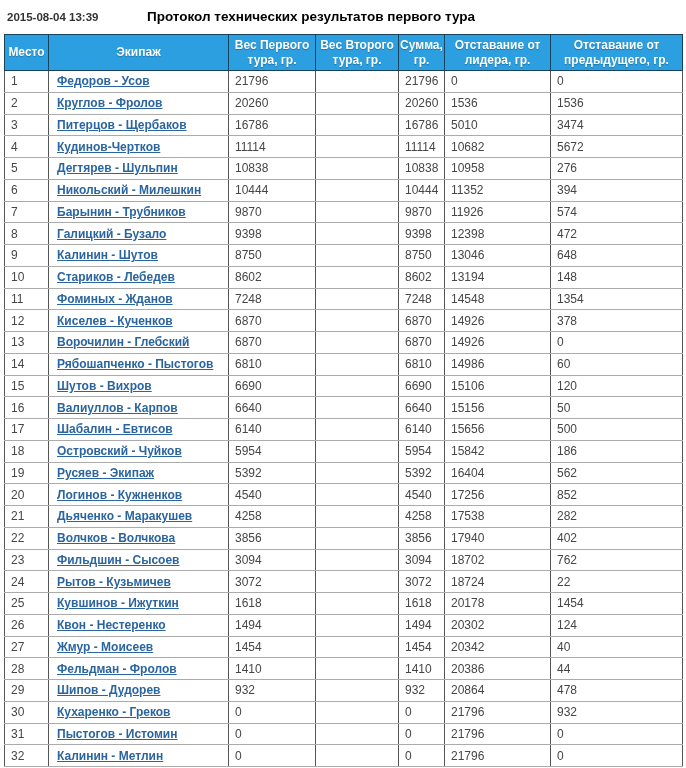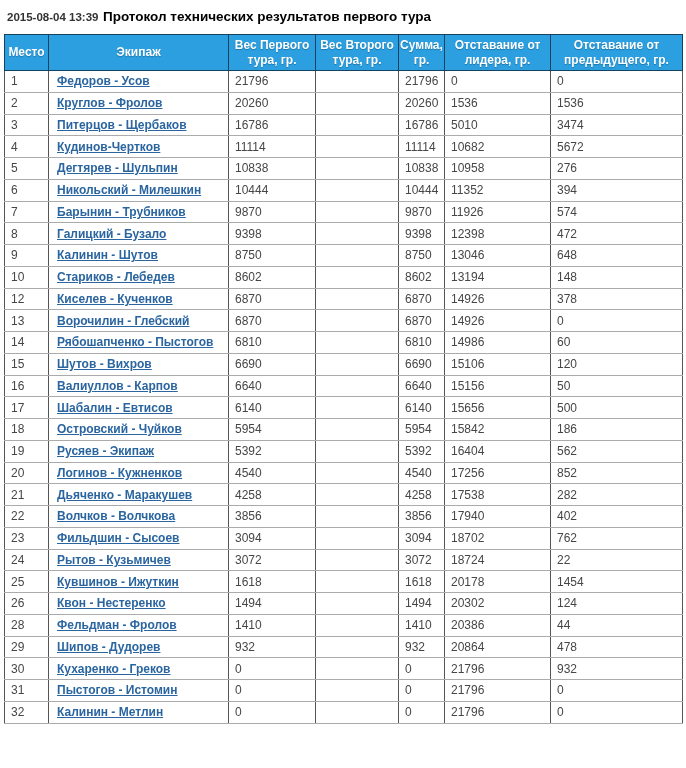--- a/index.html
+++ b/index.html
@@ -6,20 +6,21 @@
     margin: 0;
     padding: 0;
     background: #ffffff;
     width: 686px;
     font-family: "Liberation Sans", sans-serif;
   }
   .topbar {
     display: flex;
     align-items: baseline;
     padding: 9px 0 0 7px;
+    gap: 44px;
   }
   .datetime {
     font-weight: bold;
     font-size: 11.5px;
     color: #333333;
     flex: 0 0 96px;
     white-space: nowrap;
   }
   .page-title {
     font-weight: bold;
@@ -191,20 +192,29 @@
       <tr>
         <td class="col-place">10</td>
         <td class="col-crew"><a href="#" class="crew">Стариков - Лебедев</a></td>
         <td class="col-w1">8602</td>
         <td class="col-w2"></td>
         <td class="col-sum">8602</td>
         <td class="col-gap_leader">13194</td>
         <td class="col-gap_prev">148</td>
       </tr>
       <tr>
+        <td class="col-place">11</td>
+        <td class="col-crew"><a href="#" class="crew">Фоминых - Жданов</a></td>
+        <td class="col-w1">7248</td>
+        <td class="col-w2"></td>
+        <td class="col-sum">7248</td>
+        <td class="col-gap_leader">14548</td>
+        <td class="col-gap_prev">1354</td>
+      </tr>
+      <tr>
         <td class="col-place">12</td>
         <td class="col-crew"><a href="#" class="crew">Киселев - Кученков</a></td>
         <td class="col-w1">6870</td>
         <td class="col-w2"></td>
         <td class="col-sum">6870</td>
         <td class="col-gap_leader">14926</td>
         <td class="col-gap_prev">378</td>
       </tr>
       <tr>
         <td class="col-place">13</td>
@@ -324,20 +334,29 @@
         <td class="col-gap_prev">1454</td>
       </tr>
       <tr>
         <td class="col-place">26</td>
         <td class="col-crew"><a href="#" class="crew">Квон - Нестеренко</a></td>
         <td class="col-w1">1494</td>
         <td class="col-w2"></td>
         <td class="col-sum">1494</td>
         <td class="col-gap_leader">20302</td>
         <td class="col-gap_prev">124</td>
+      </tr>
+      <tr>
+        <td class="col-place">27</td>
+        <td class="col-crew"><a href="#" class="crew">Жмур - Моисеев</a></td>
+        <td class="col-w1">1454</td>
+        <td class="col-w2"></td>
+        <td class="col-sum">1454</td>
+        <td class="col-gap_leader">20342</td>
+        <td class="col-gap_prev">40</td>
       </tr>
       <tr>
         <td class="col-place">28</td>
         <td class="col-crew"><a href="#" class="crew">Фельдман - Фролов</a></td>
         <td class="col-w1">1410</td>
         <td class="col-w2"></td>
         <td class="col-sum">1410</td>
         <td class="col-gap_leader">20386</td>
         <td class="col-gap_prev">44</td>
       </tr>

